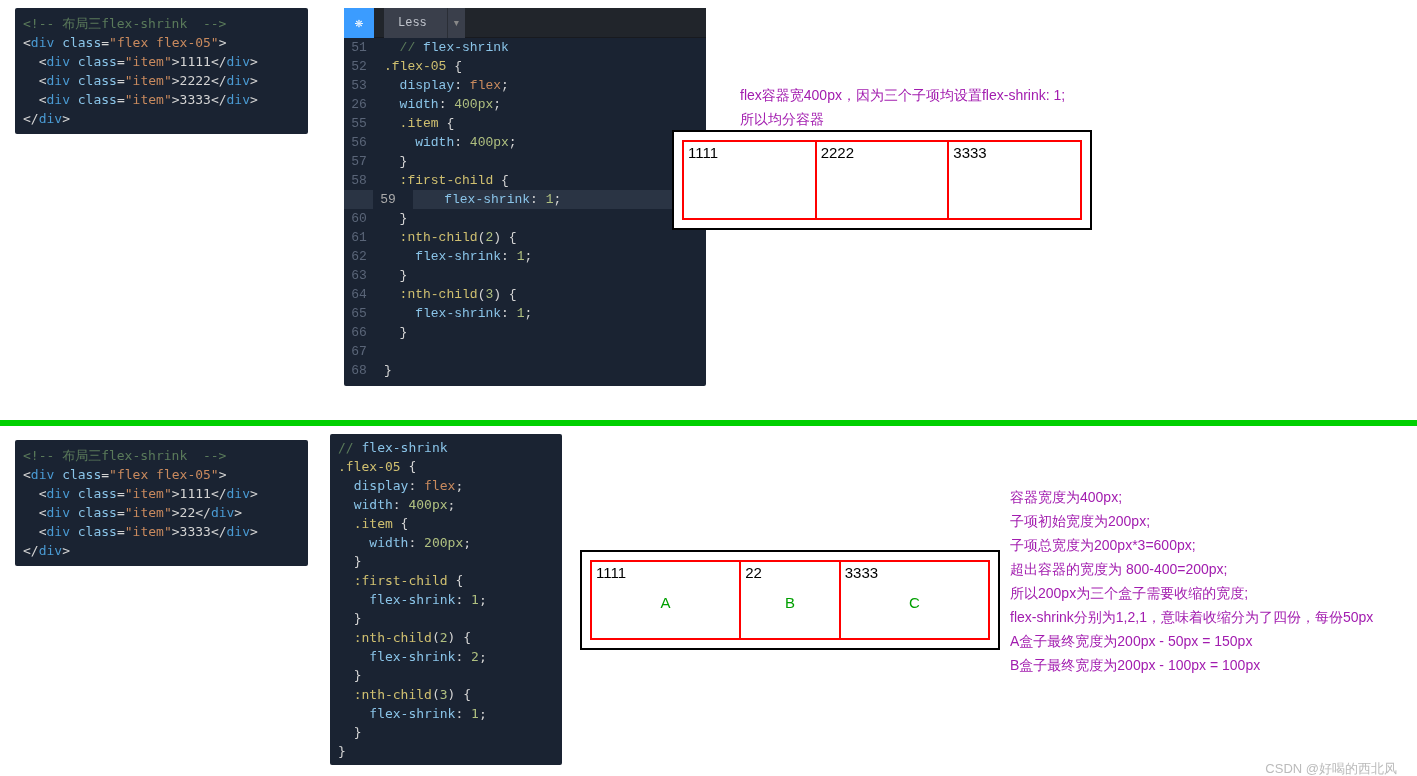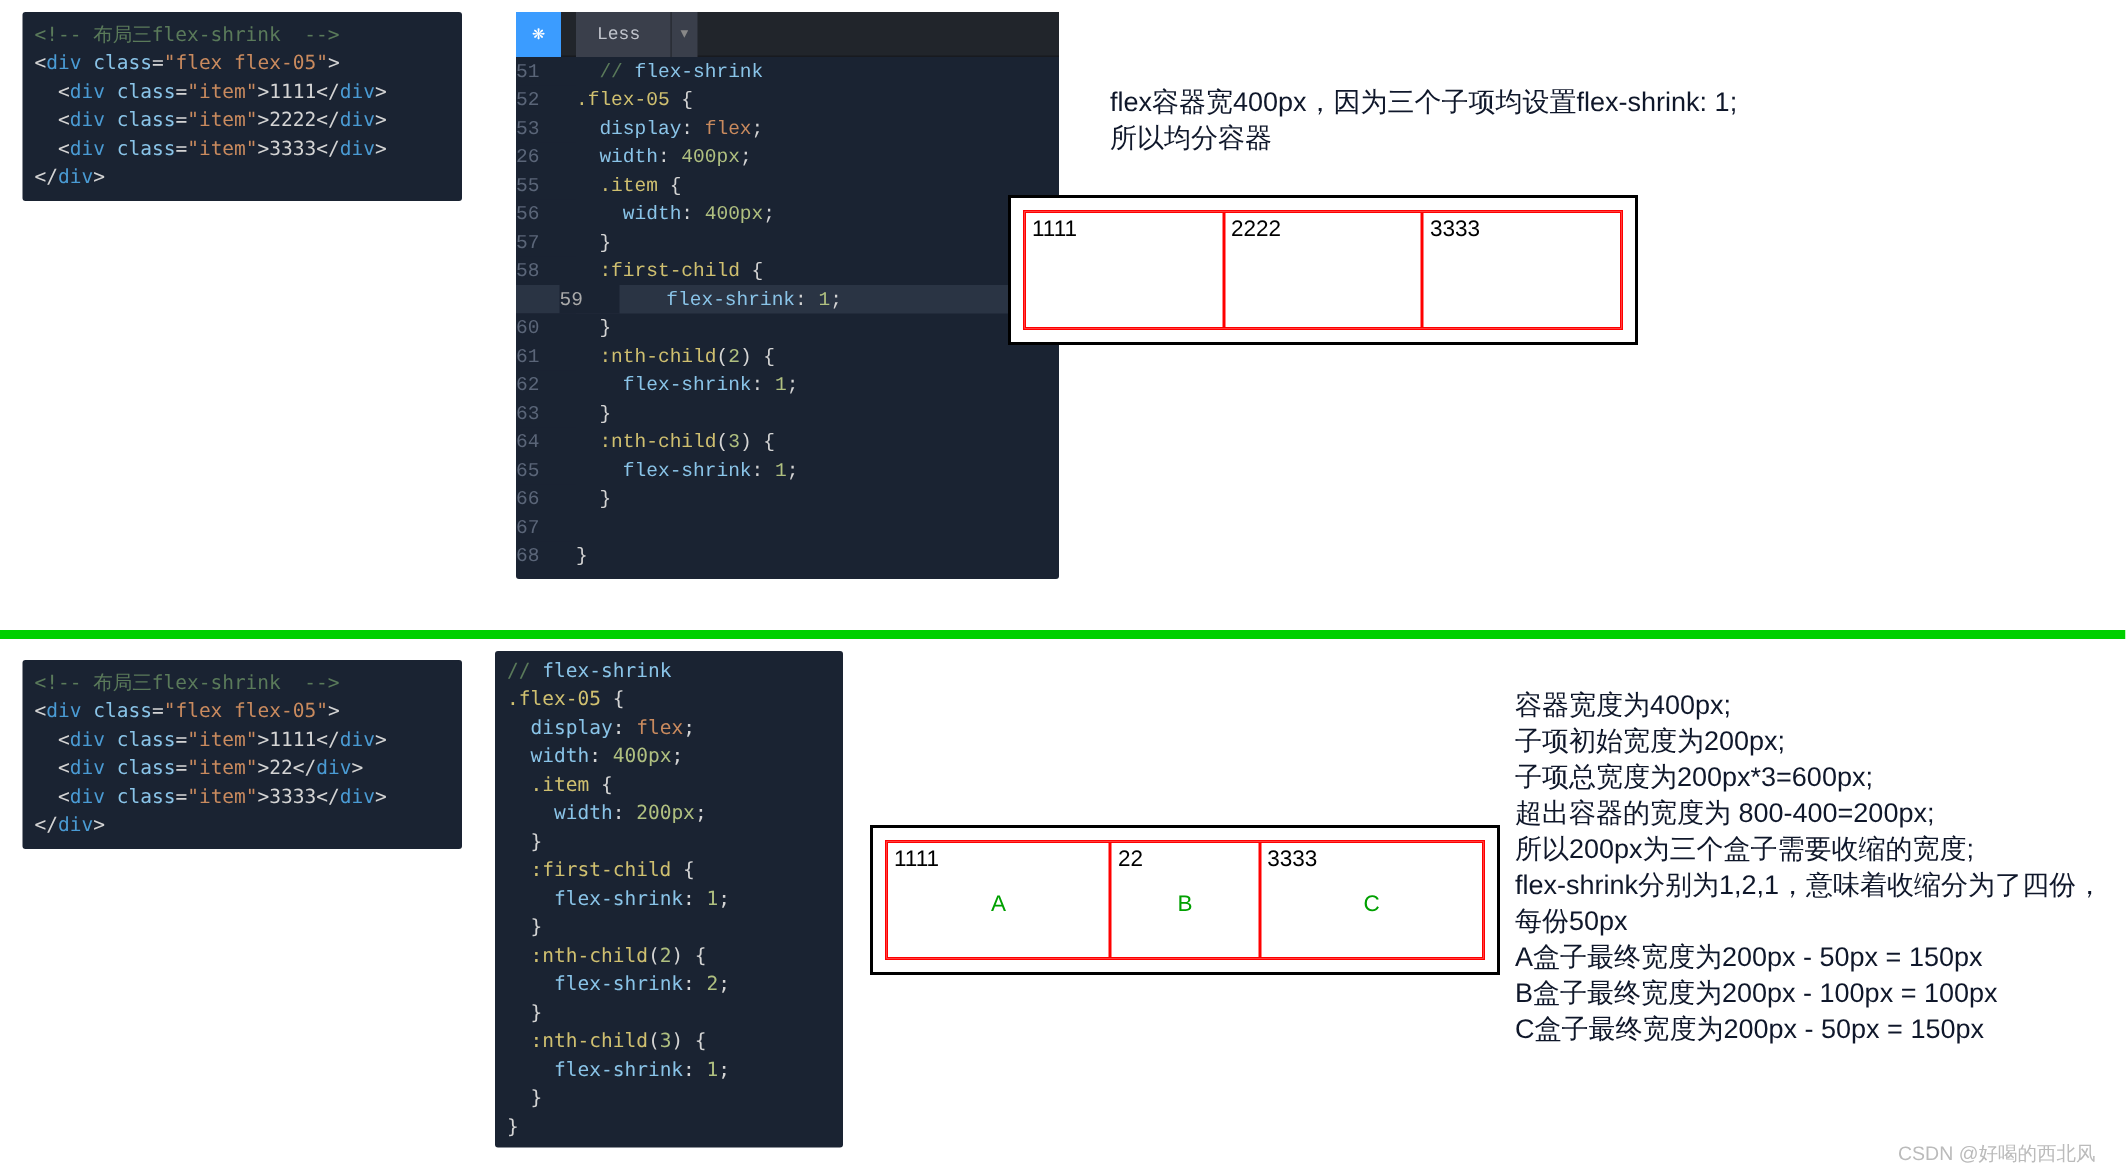--- a/index.html
+++ b/index.html
@@ -27,29 +27,29 @@
   .val { color: #c98a5e; }
   .num { color: #b0c080; }
   .pn { color: #d4d4d4; }
   
   
   .editor-header { background: #21252b; height: 30px; display: flex; align-items: center; border-bottom: 1px solid #181a1f; }
   .ed-icon { width: 30px; height: 30px; background: #3b9cff; display: flex; align-items: center; justify-content: center; color: #fff; font-size: 14px; }
   .ed-tab { background: #3a3f4b; color: #c0c4cc; padding: 5px 20px 5px 14px; height: 30px; display: flex; align-items: center; font-size: 12px; margin-left: 10px; }
   .ed-drop { width: 18px; height: 30px; background: #3a3f4b; display: flex; align-items: center; justify-content: center; color: #888; border-left: 1px solid #2a2e36; }
   
-  .gutter { background: #1a2332; color: #5a6578; width: 40px; text-align: left; padding-right: 10px; display: inline-block; }
+  .gutter { background: #1a2332; color: #5a6578; width: 40px; text-align: center; padding-right: 10px; display: inline-block; }
   .cur-line { background: #2a3444; padding-left: 29px; }
   .cur-line .gutter { color: #aaa; }
   .code-body { padding-bottom: 6px; }
   .code-row { display: flex; line-height: 19px; }
   .code-content { white-space: pre; flex: 1; }
   
   
-  .anno { position: absolute; color: #0f172a; font-family: 'Microsoft YaHei', Arial, sans-serif; font-size: 18px; line-height: 24px; }
+  .anno { position: absolute; color: #a21caf; font-family: 'Microsoft YaHei', Arial, sans-serif; font-size: 14px; line-height: 24px; margin-top: 27px; }
   
   
   .demo-wrap { position: absolute; border: 2px solid #000; padding: 8px; background: #fff; }
   .demo-flex { display: flex; border: 1px solid #ff0000; }
   .demo-item { border: 1px solid #ff0000; padding: 2px 4px; font-family: Arial, sans-serif; font-size: 15px; color: #000; height: 78px; position: relative; }
   .demo-label { position: absolute; color: #00a000; font-size: 15px; left: 50%; top: 32px; transform: translateX(-50%); }
   
   .watermark { position: absolute; right: 20px; bottom: 4px; color: #bbb; font-family: 'Microsoft YaHei', Arial; font-size: 13px; }
 </style>
 </head>
@@ -206,17 +206,16 @@
 
   <div class="anno" style="left:1010px; top:32px;">
     <div>容器宽度为400px;</div>
     <div>子项初始宽度为200px;</div>
     <div>子项总宽度为200px*3=600px;</div>
     <div>超出容器的宽度为 800-400=200px;</div>
     <div>所以200px为三个盒子需要收缩的宽度;</div>
     <div>flex-shrink分别为1,2,1，意味着收缩分为了四份，每份50px</div>
     <div>A盒子最终宽度为200px - 50px = 150px</div>
     <div>B盒子最终宽度为200px - 100px = 100px</div>
-    <div>C盒子最终宽度为200px - 50px = 150px</div>
   </div>
 
   <div class="watermark">CSDN @好喝的西北风</div>
 </div>
 
 </body></html>

